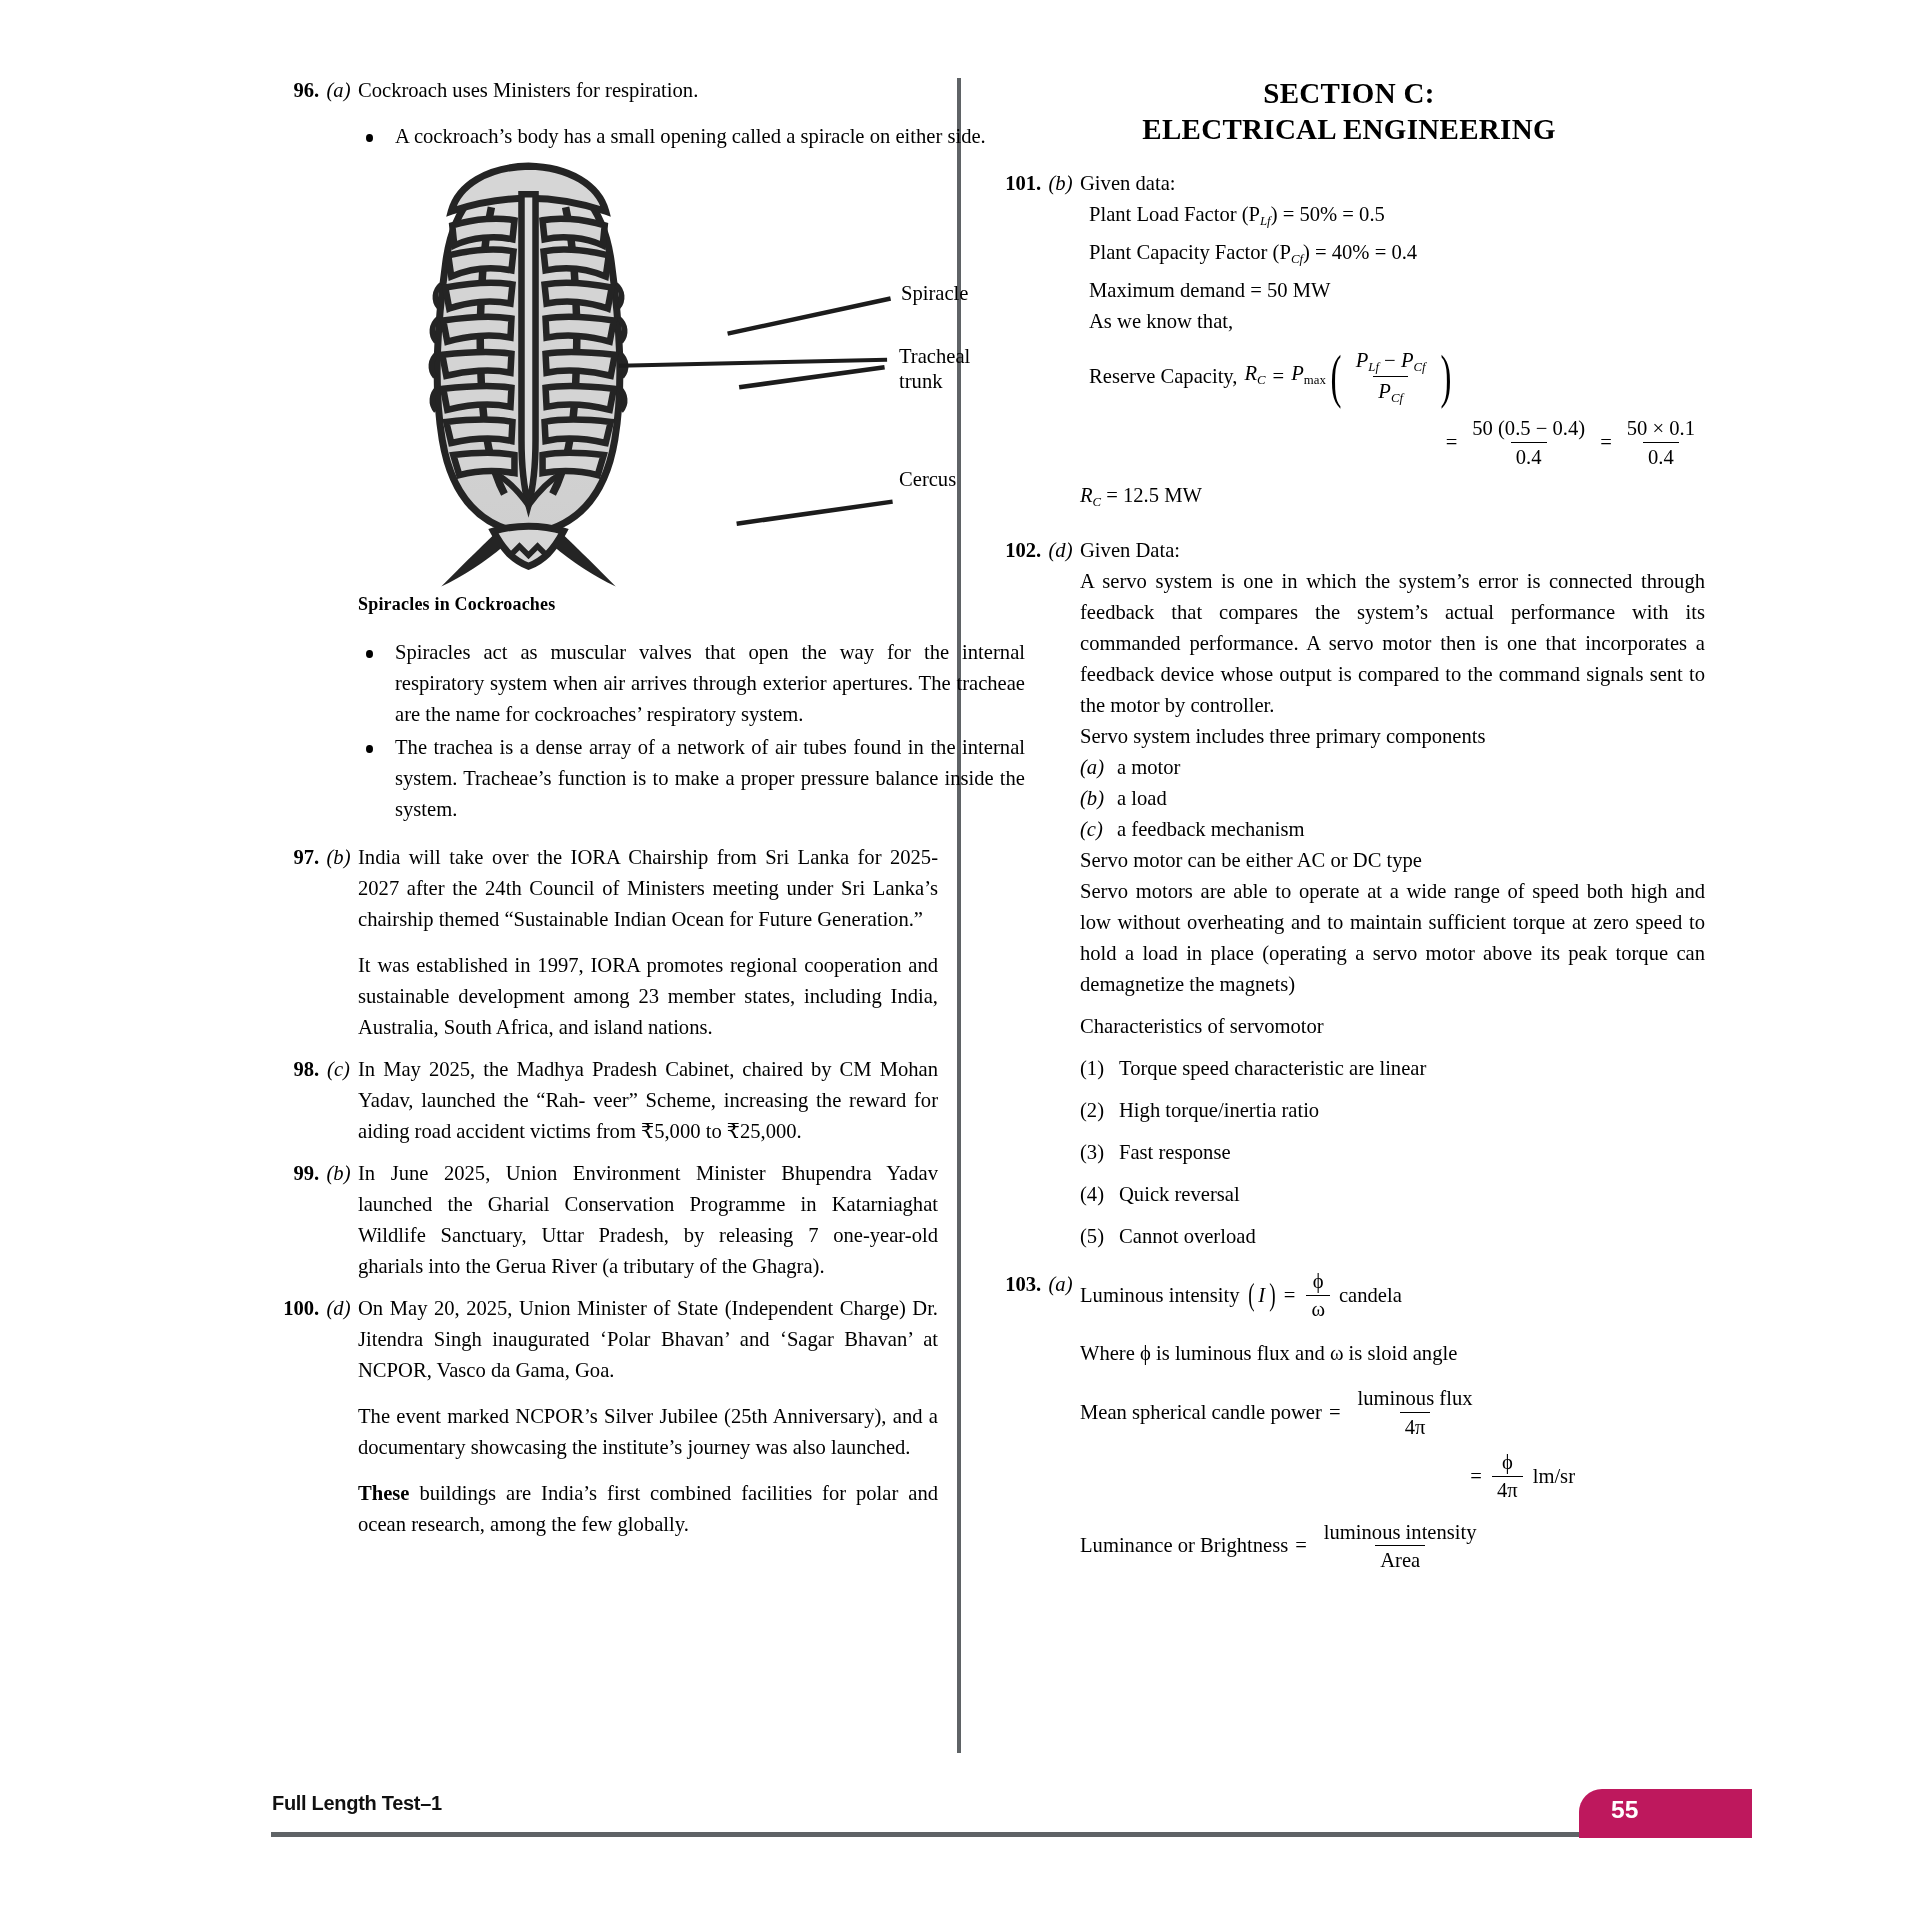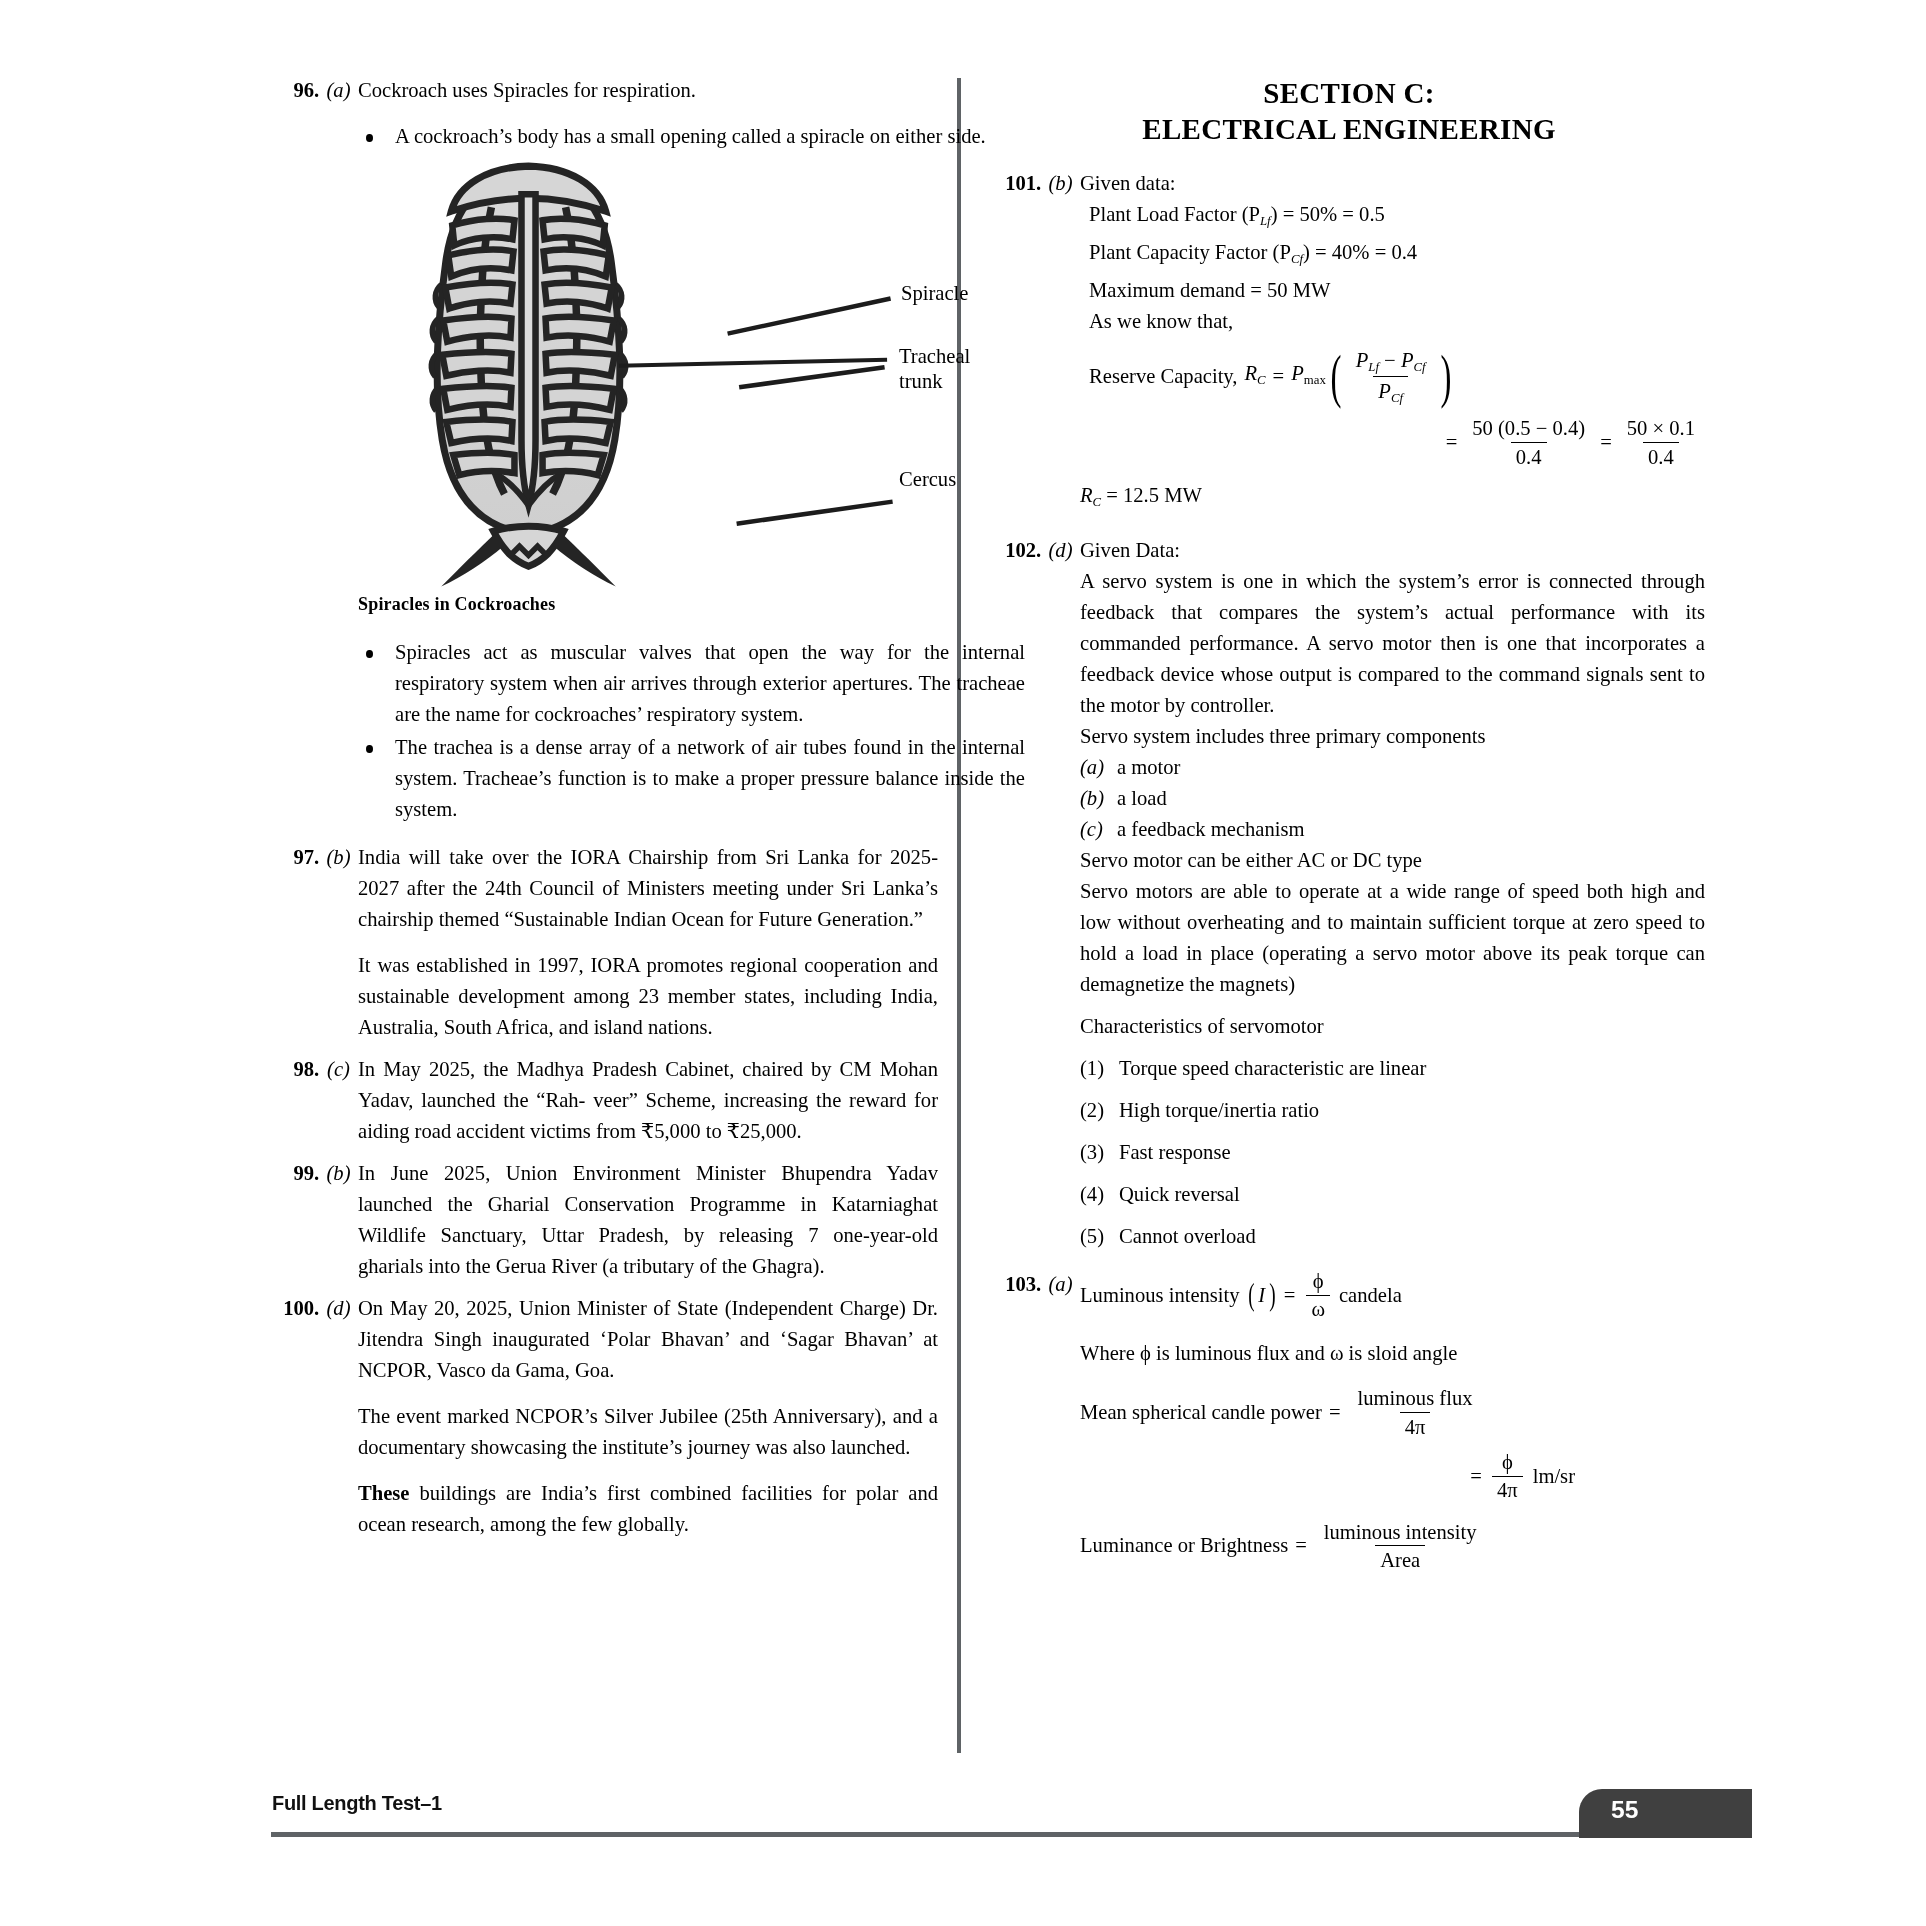--- a/index.html
+++ b/index.html
@@ -205,21 +205,21 @@
     font-size: 20px;
     letter-spacing: -0.3px;
     color: #111;
   }
   .page-tab {
     position: absolute;
     left: 1579px;
     top: 1789px;
     width: 173px;
     height: 49px;
-    background: #404040;
+    background: #be185d;
     border-top-left-radius: 23px;
   }
   .page-tab span {
     position: absolute;
     left: 32px;
     top: 7px;
     font-family: "Liberation Sans", sans-serif;
     font-weight: bold;
     font-size: 24.6px;
     color: #ffffff;
@@ -234,21 +234,21 @@
 <div class="page">
 
   <div class="divider"></div>
 
   <div class="col col-left">
 
     <div class="qrow">
       <div class="qnum">96.</div>
       <div class="qopt">(a)</div>
       <div class="qbody">
-        <p class="nojust">Cockroach uses Spiracles for respiration.</p>
+        <p class="nojust">Cockroach uses Ministers for respiration.</p>
 
         <ul class="bullets">
           <li>A cockroach’s body has a small opening called a spiracle on either side.</li>
         </ul>
 
         <div class="figure-wrap">
           <svg width="667" height="434" viewBox="0 0 1330 865">
             <defs>
               <linearGradient id="bodyfill" x1="0" y1="0" x2="0" y2="1">
                 <stop offset="0%" stop-color="#d9d9d9"></stop>

